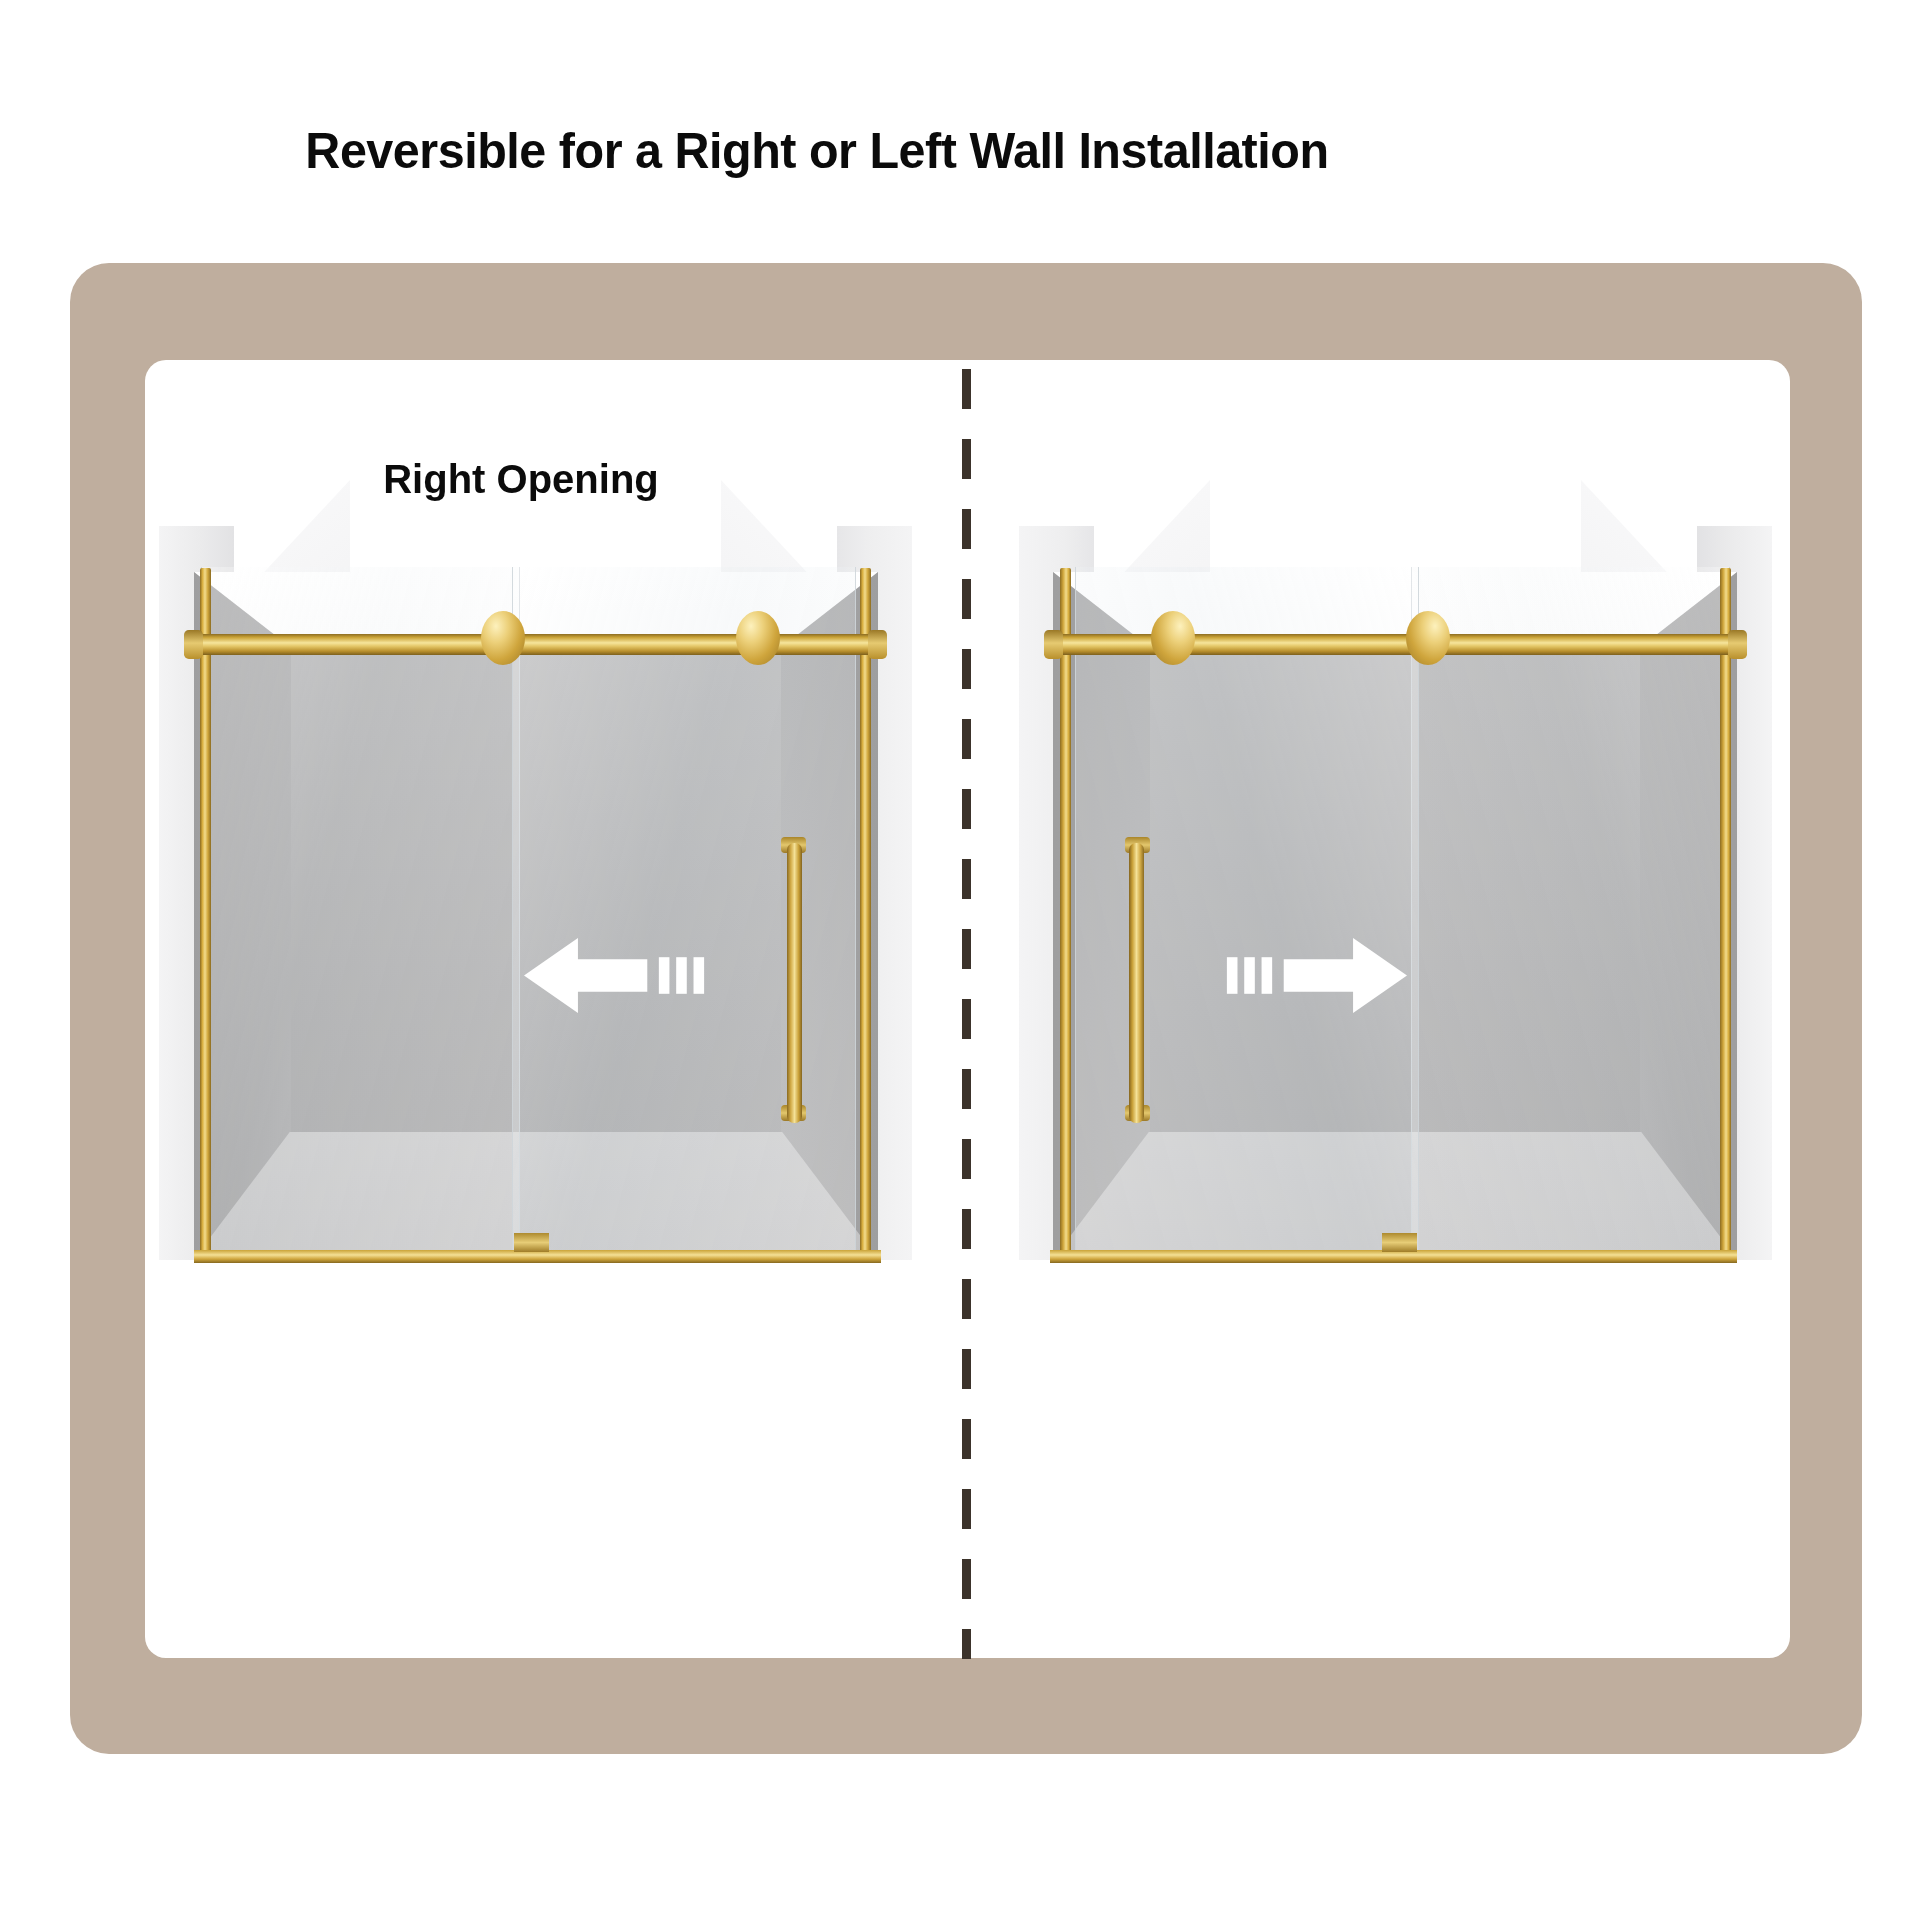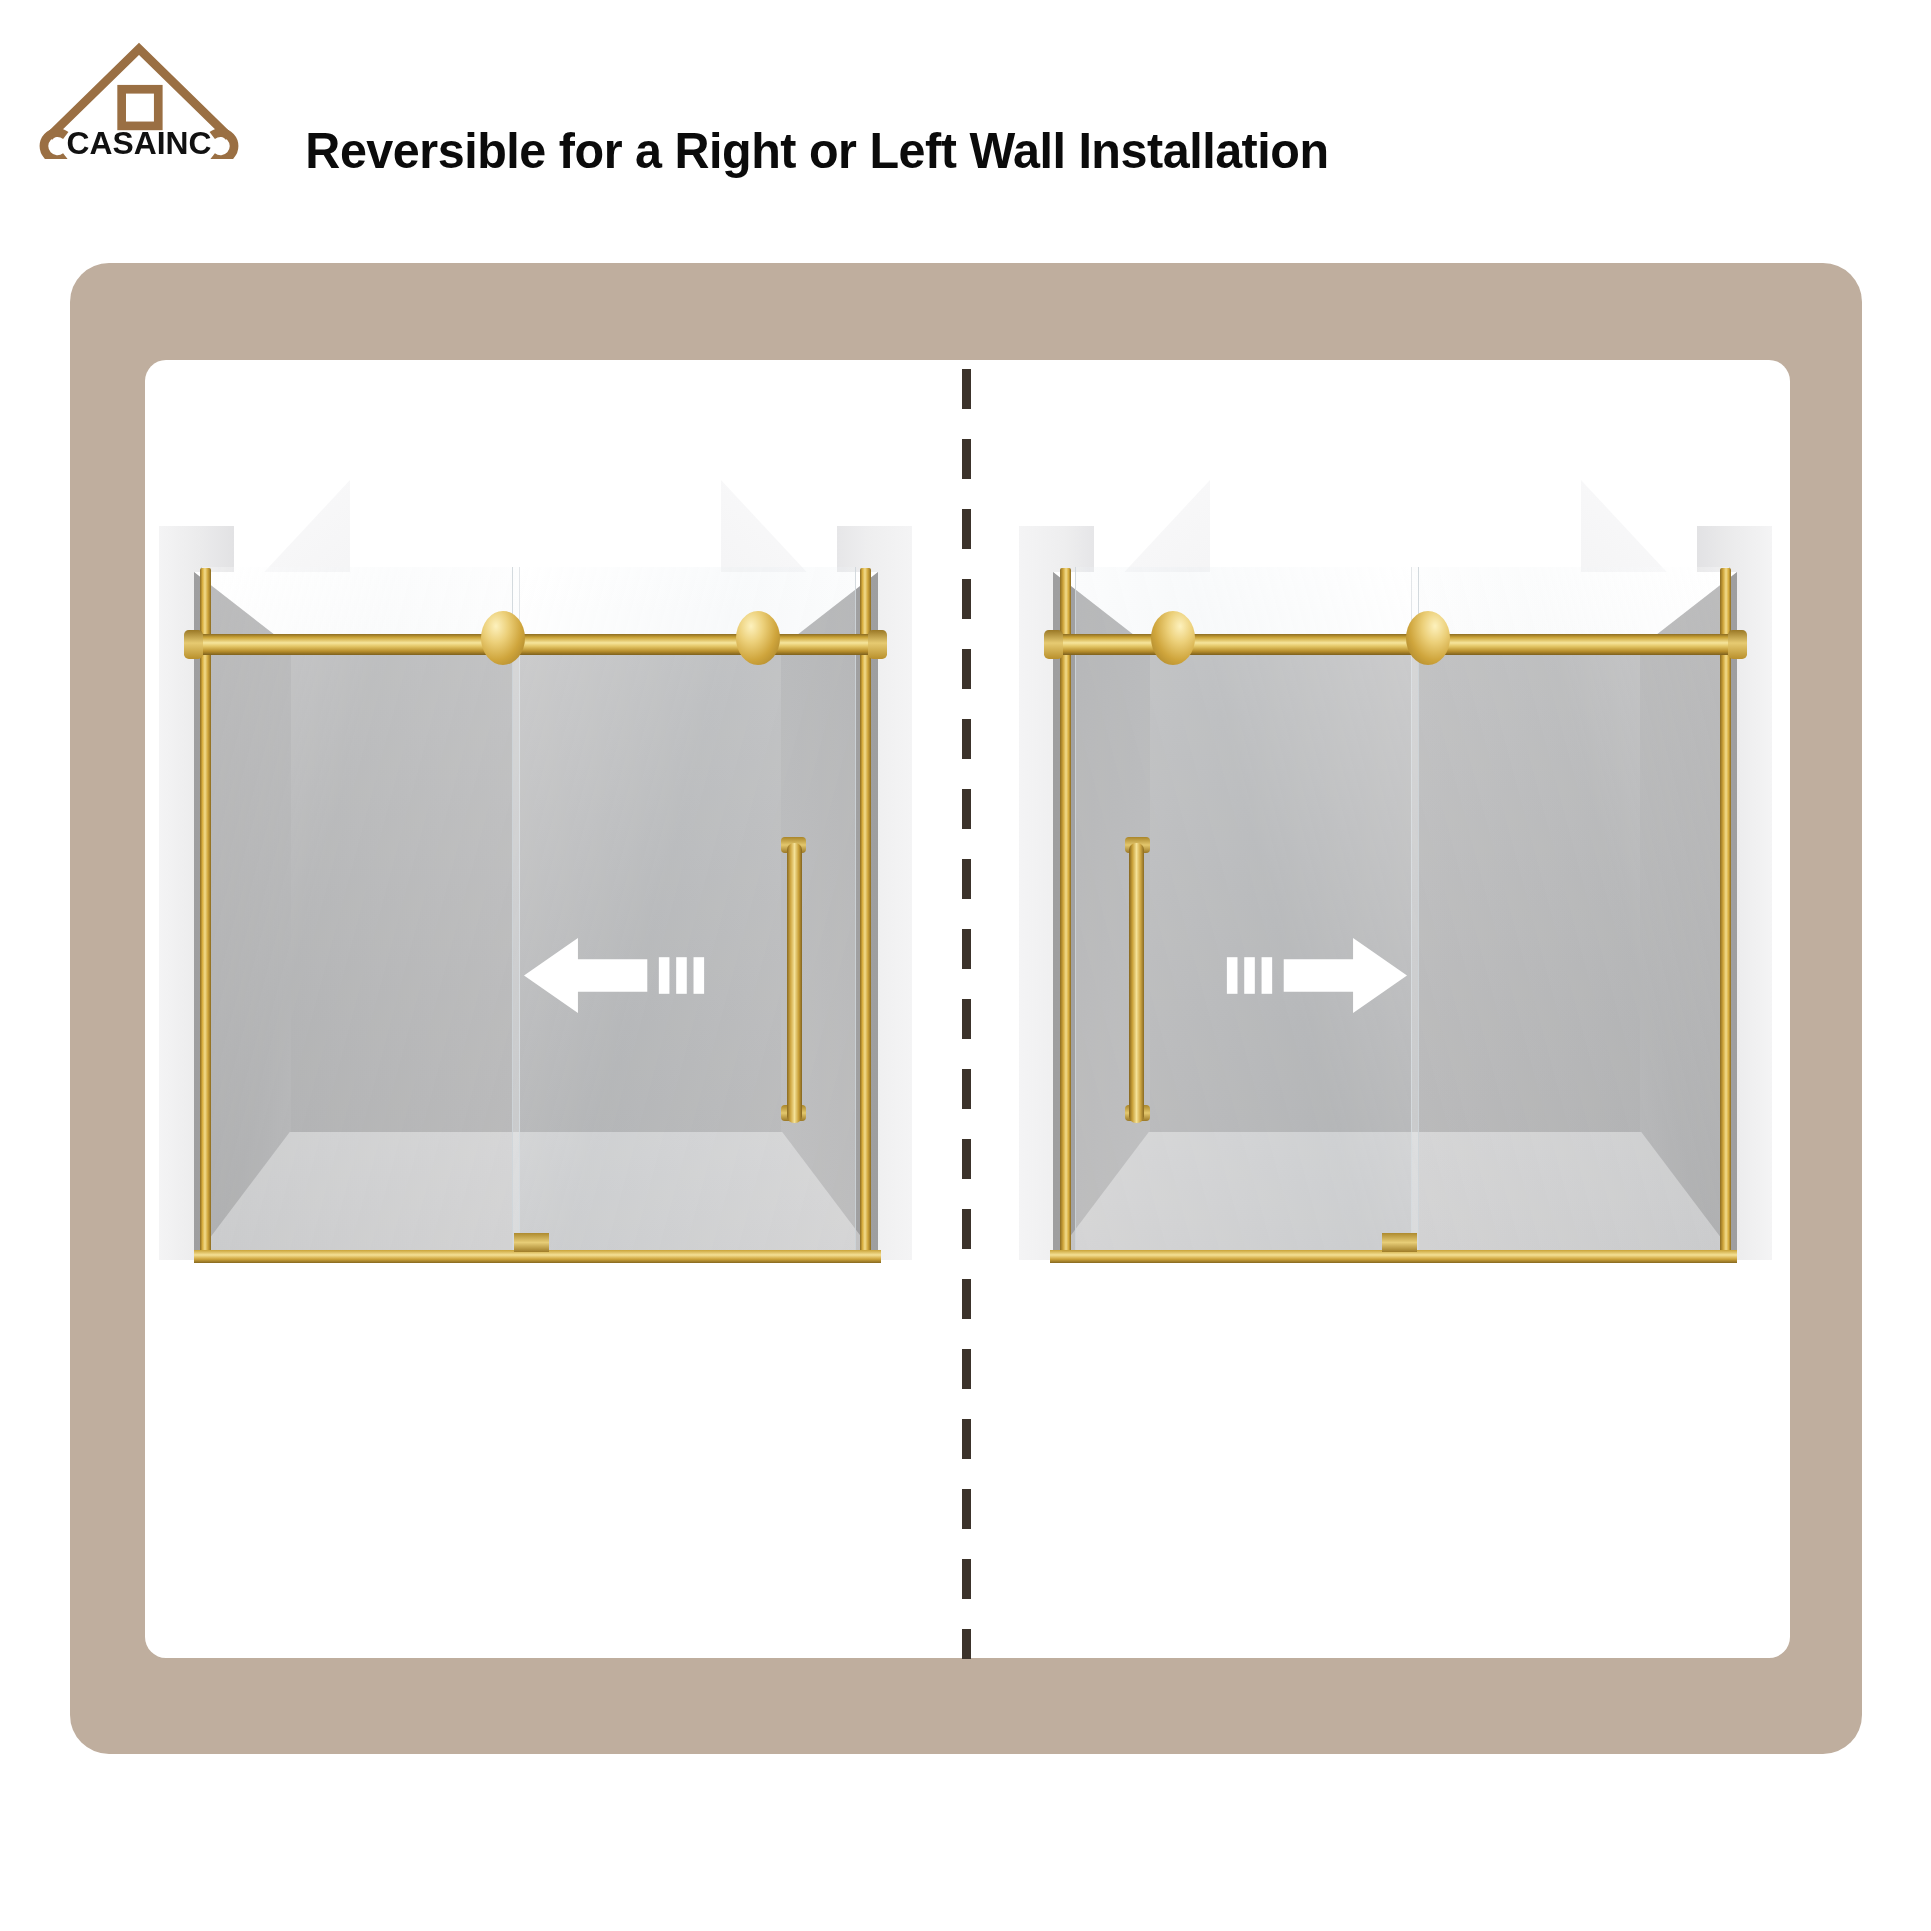--- a/index.html
+++ b/index.html
@@ -293,43 +293,30 @@
 
   
   .arrow-group { position: absolute; z-index: 20; }
   .arrow-svg { display: block; }
 </style>
 </head>
 <body>
 
 <div class="page">
 
-  <div class="logo">
-    <svg width="212" height="126" viewBox="0 0 220 130">
-
-      <path d="M20 104 L110 16 L200 104" fill="none" stroke="#9a6f43" stroke-width="9" stroke-linecap="square"></path>
-
-      <rect x="92" y="58" width="38" height="38" fill="none" stroke="#9a6f43" stroke-width="9"></rect>
-
-      <path d="M34 106 a14 14 0 1 0 0 22" fill="none" stroke="#9a6f43" stroke-width="9"></path>
-
-      <path d="M186 106 a14 14 0 1 1 0 22" fill="none" stroke="#9a6f43" stroke-width="9"></path>
-
-      <text x="110" y="125" text-anchor="middle" font-family="Liberation Sans, sans-serif" font-size="33" font-weight="bold" fill="#111111">CASAINC</text>
-    </svg>
-  </div>
 
   <div class="title">Reversible for a Right or Left Wall Installation</div>
 
   <div class="tan-frame">
     <div class="inner-white"></div>
   </div>
 
   <div class="divider"></div>
 
+  <div class="panel-label left">Right Opening</div>
 
   <div class="scene left">
 
     <div class="room-wall-left"></div>
     <div class="room-wall-right"></div>
     <div class="wall-chamfer-l"></div>
     <div class="wall-chamfer-r"></div>
 
     <div class="enclosure">
       <div class="ceil"></div>

